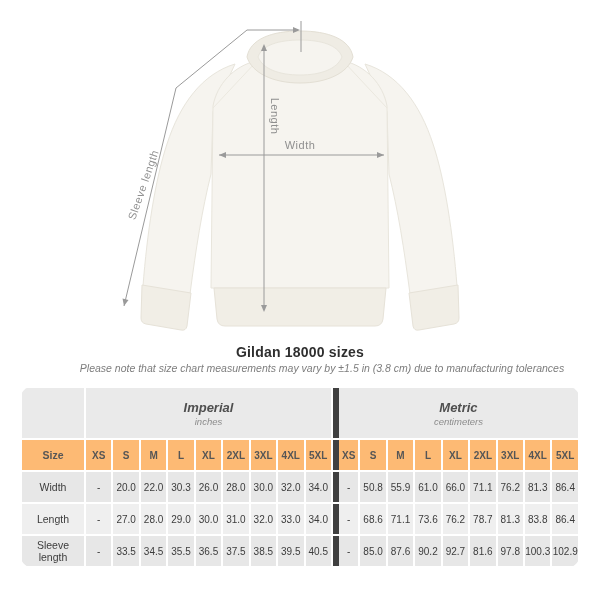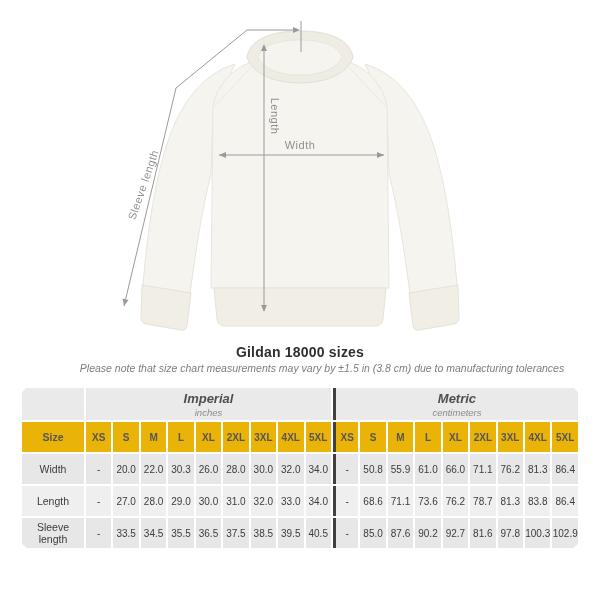--- a/index.html
+++ b/index.html
@@ -19,28 +19,28 @@
   .note{
     margin:0 0 12px;text-align:center;font-style:italic;
     font-size:10.5px;color:#7d7d7d;padding-left:44px;
   }
   
   .table-wrap{margin:0 20px;border-radius:14px;overflow:hidden;background:#ffffff;}
   table{
     width:100%;border-collapse:separate;border-spacing:2px;table-layout:fixed;
   }
   td{height:30px;padding:0;text-align:center;vertical-align:middle;font-size:10px;color:#3c3c3c;}
-  tr.section-row td{height:32px;background:#eaeaea;}
-  tr.sizes-row td{background:#eab308;font-weight:bold;color:#565656;}
+  tr.section-row td{height:50px;background:#eaeaea;}
+  tr.sizes-row td{background:#fdba74;font-weight:bold;color:#565656;}
   tr.row-0 td{background:#e7e7e7;}
   tr.row-1 td{background:#efefef;}
   tr.row-2 td{background:#e7e7e7;}
   td.rowlabel{font-size:10.5px;font-weight:normal;color:#3c3c3c;}
   tr.sizes-row td.rowlabel{font-weight:bold;color:#565656;}
-  td.mgap{border-left:3px solid #404040;}
+  td.mgap{border-left:6px solid #404040;}
   .sec-label{font-size:13px;font-weight:bold;font-style:italic;color:#4f4f4f;}
   .sec-unit{font-size:9.5px;font-style:italic;color:#8c8c8c;margin-top:1px;}
 </style>
 </head>
 <body>
 
 <div class="figure">
   <svg width="600" height="340" viewBox="0 0 600 340">
 
     <path d="M235,64 C202,74 180,104 167,144 C155,180 147,234 143,286 L190,294 C196,248 202,210 211,174 L213,112 Z" fill="#f6f4ef" stroke="#e8e5dc" stroke-width="1"></path>

